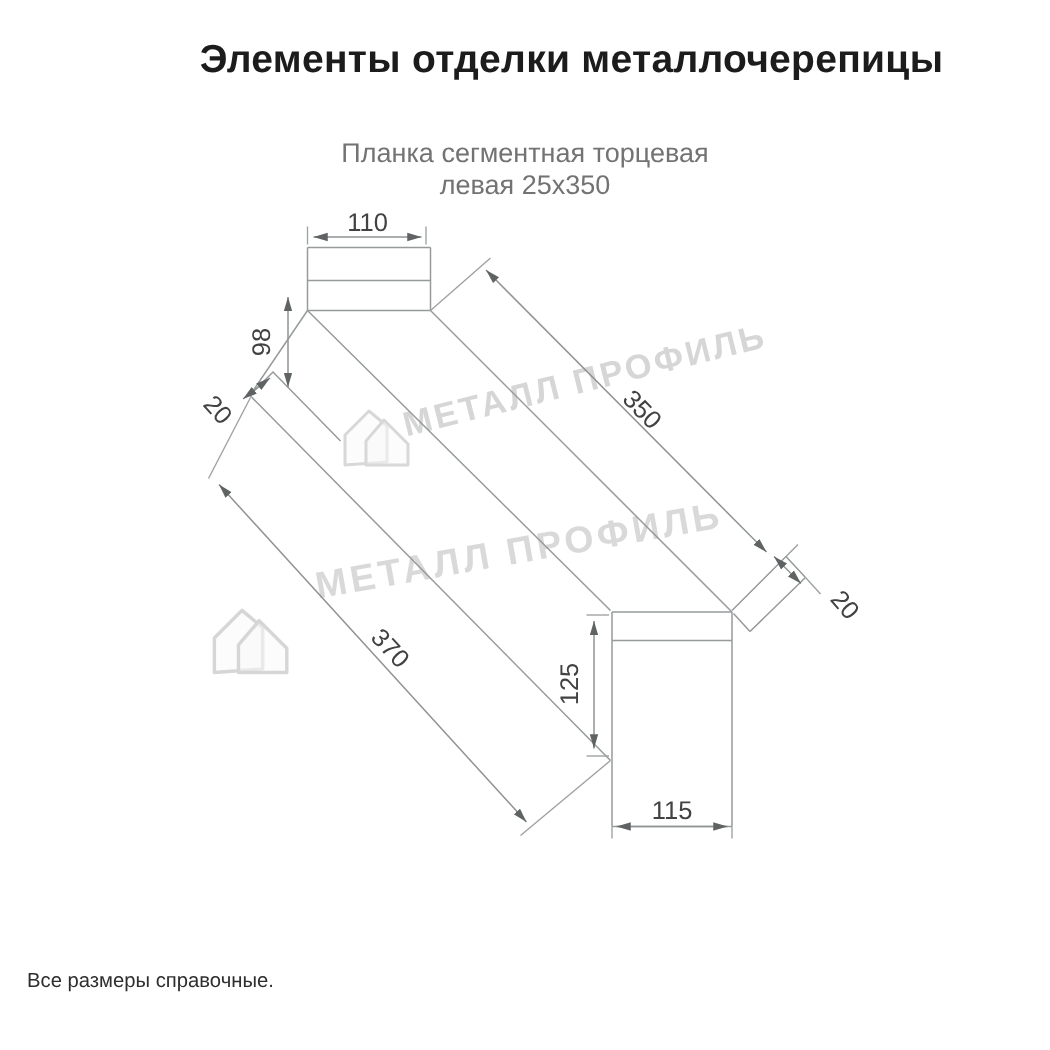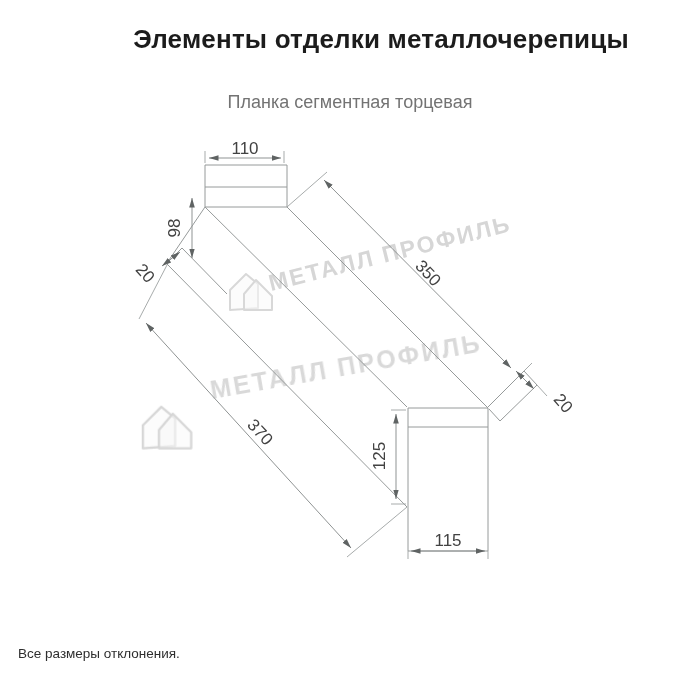--- a/index.html
+++ b/index.html
@@ -20,20 +20,21 @@
 </style>
 </head>
 <body>
 
 <div class="page">
 
   <div class="title">Элементы отделки металлочерепицы</div>
 
   <div class="subtitle">
     <div>Планка сегментная торцевая</div>
+    <div>левая 25х350</div>
   </div>
 
   <svg class="drawing" viewBox="0 0 700 700" xmlns="http://www.w3.org/2000/svg">
     <defs>
       <marker id="arr" viewBox="0 0 10 10" refX="9.5" refY="5" markerWidth="10" markerHeight="10" markerUnits="userSpaceOnUse" orient="auto-start-reverse">
         <path d="M0,2.2 L9.5,5 L0,7.8 z" fill="#5f6363"></path>
       </marker>
     </defs>
 
     <g opacity="0.85">
@@ -98,16 +99,16 @@
       <text class="dim" transform="translate(141,277) rotate(48)" text-anchor="middle">20</text>
       <text class="dim" transform="translate(256,436) rotate(47)" text-anchor="middle">370</text>
       <text class="dim" transform="translate(424,277) rotate(46)" text-anchor="middle">350</text>
       <text class="dim" transform="translate(559,407) rotate(49)" text-anchor="middle">20</text>
       <text class="dim" transform="translate(385,456) rotate(-90)" text-anchor="middle">125</text>
       <text class="dim" x="448" y="546" text-anchor="middle">115</text>
     </g>
   </svg>
 
   <div class="footer">
-    <div>Все размеры отклонения.</div>
+    <div>Все размеры справочные.</div>
   </div>
 
 </div>
 
 </body></html>

